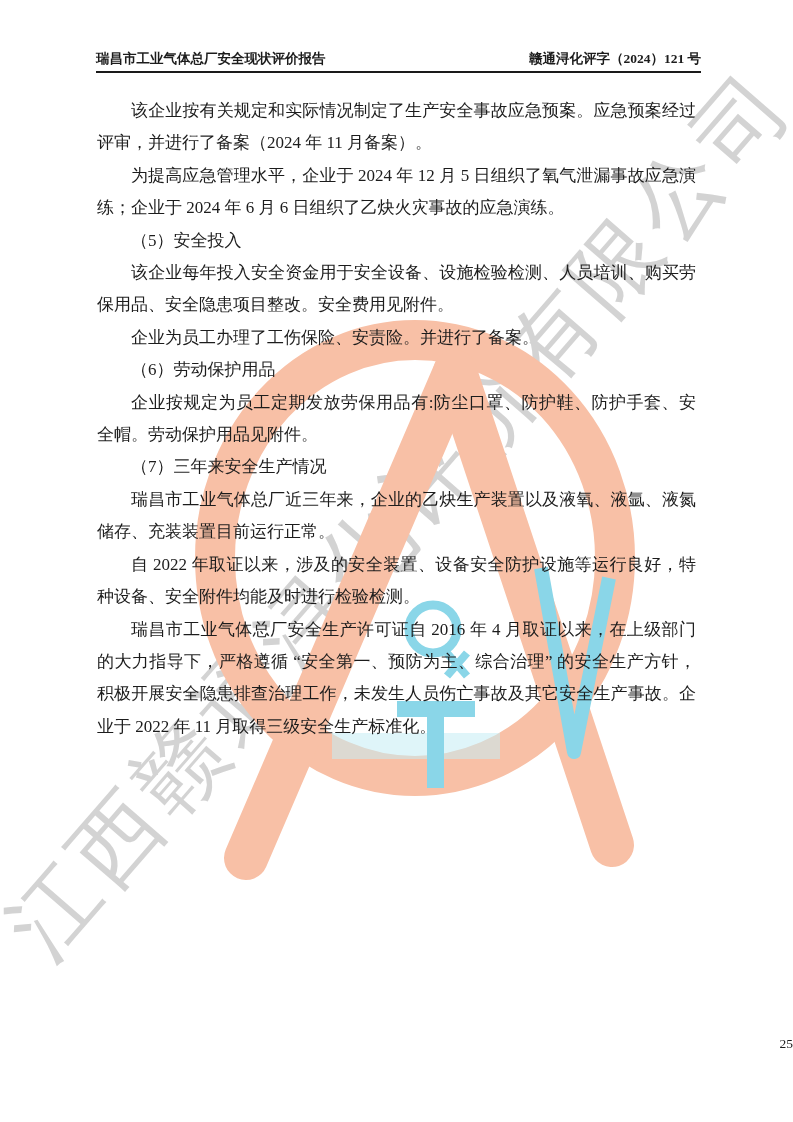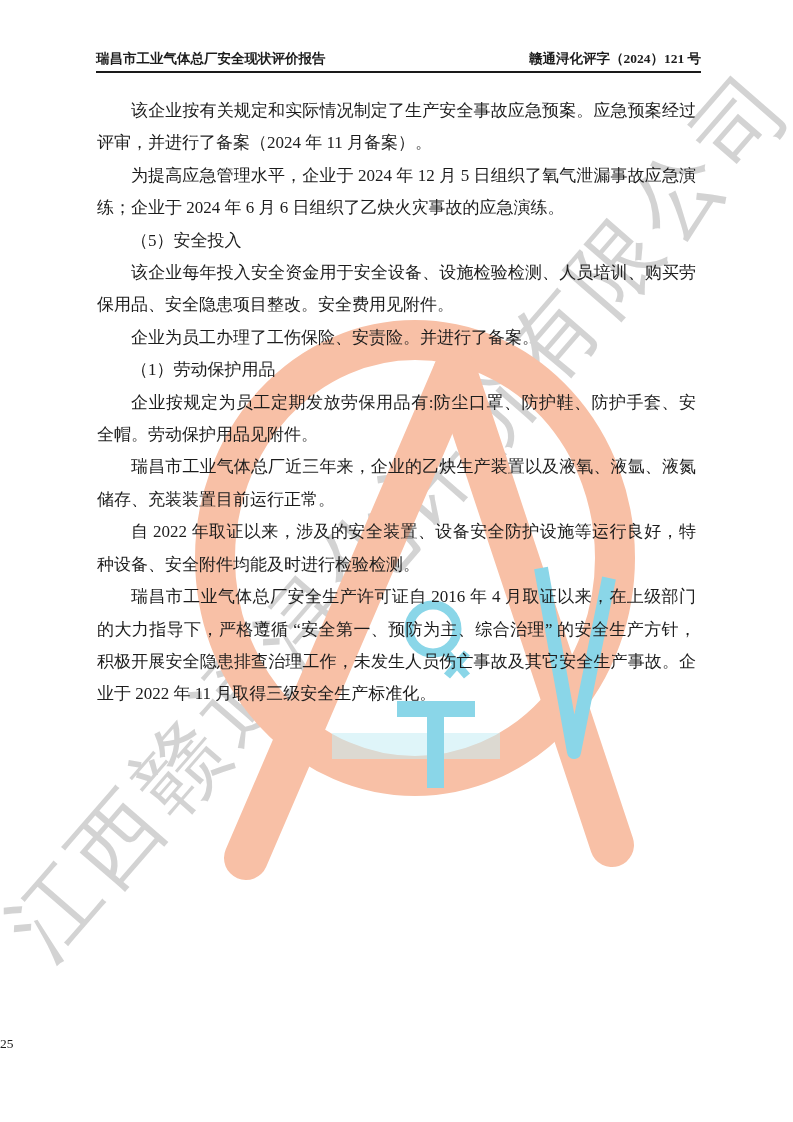--- a/index.html
+++ b/index.html
@@ -44,21 +44,21 @@
     line-height:32.4px;
     text-align:justify;
   }
   .body-col p{
     margin:0;
     text-indent:2em;
   }
   .footer{
     position:absolute;
     left:0;right:0;top:1036px;
-    text-align:left;
+    text-align:right;
     font-size:13.5px;
   }
 </style>
 </head>
 <body>
 
 <div class="page">
 
   <div class="wm-layer">
     <div class="wm-company">江西赣通浔化评价有限公司</div>
@@ -88,22 +88,23 @@
       <span>瑞昌市工业气体总厂安全现状评价报告</span>
       <span>赣通浔化评字（2024）121 号</span>
     </div>
 
     <div class="body-col">
         <p>该企业按有关规定和实际情况制定了生产安全事故应急预案。应急预案经过评审，并进行了备案（2024 年 11 月备案）。</p>
         <p>为提高应急管理水平，企业于 2024 年 12 月 5 日组织了氧气泄漏事故应急演练；企业于 2024 年 6 月 6 日组织了乙炔火灾事故的应急演练。</p>
         <p>（5）安全投入</p>
         <p>该企业每年投入安全资金用于安全设备、设施检验检测、人员培训、购买劳保用品、安全隐患项目整改。安全费用见附件。</p>
         <p>企业为员工办理了工伤保险、安责险。并进行了备案。</p>
-        <p>（1）劳动保护用品</p>
+        <p>（6）劳动保护用品</p>
         <p>企业按规定为员工定期发放劳保用品有:防尘口罩、防护鞋、防护手套、安全帽。劳动保护用品见附件。</p>
+        <p>（7）三年来安全生产情况</p>
         <p>瑞昌市工业气体总厂近三年来，企业的乙炔生产装置以及液氧、液氩、液氮储存、充装装置目前运行正常。</p>
         <p>自 2022 年取证以来，涉及的安全装置、设备安全防护设施等运行良好，特种设备、安全附件均能及时进行检验检测。</p>
         <p>瑞昌市工业气体总厂安全生产许可证自 2016 年 4 月取证以来，在上级部门的大力指导下，严格遵循 “安全第一、预防为主、综合治理” 的安全生产方针，积极开展安全隐患排查治理工作，未发生人员伤亡事故及其它安全生产事故。企业于 2022 年 11 月取得三级安全生产标准化。</p>
       </div>
 
     <div class="footer">
       <span>25</span>
     </div>
 
   </div>

